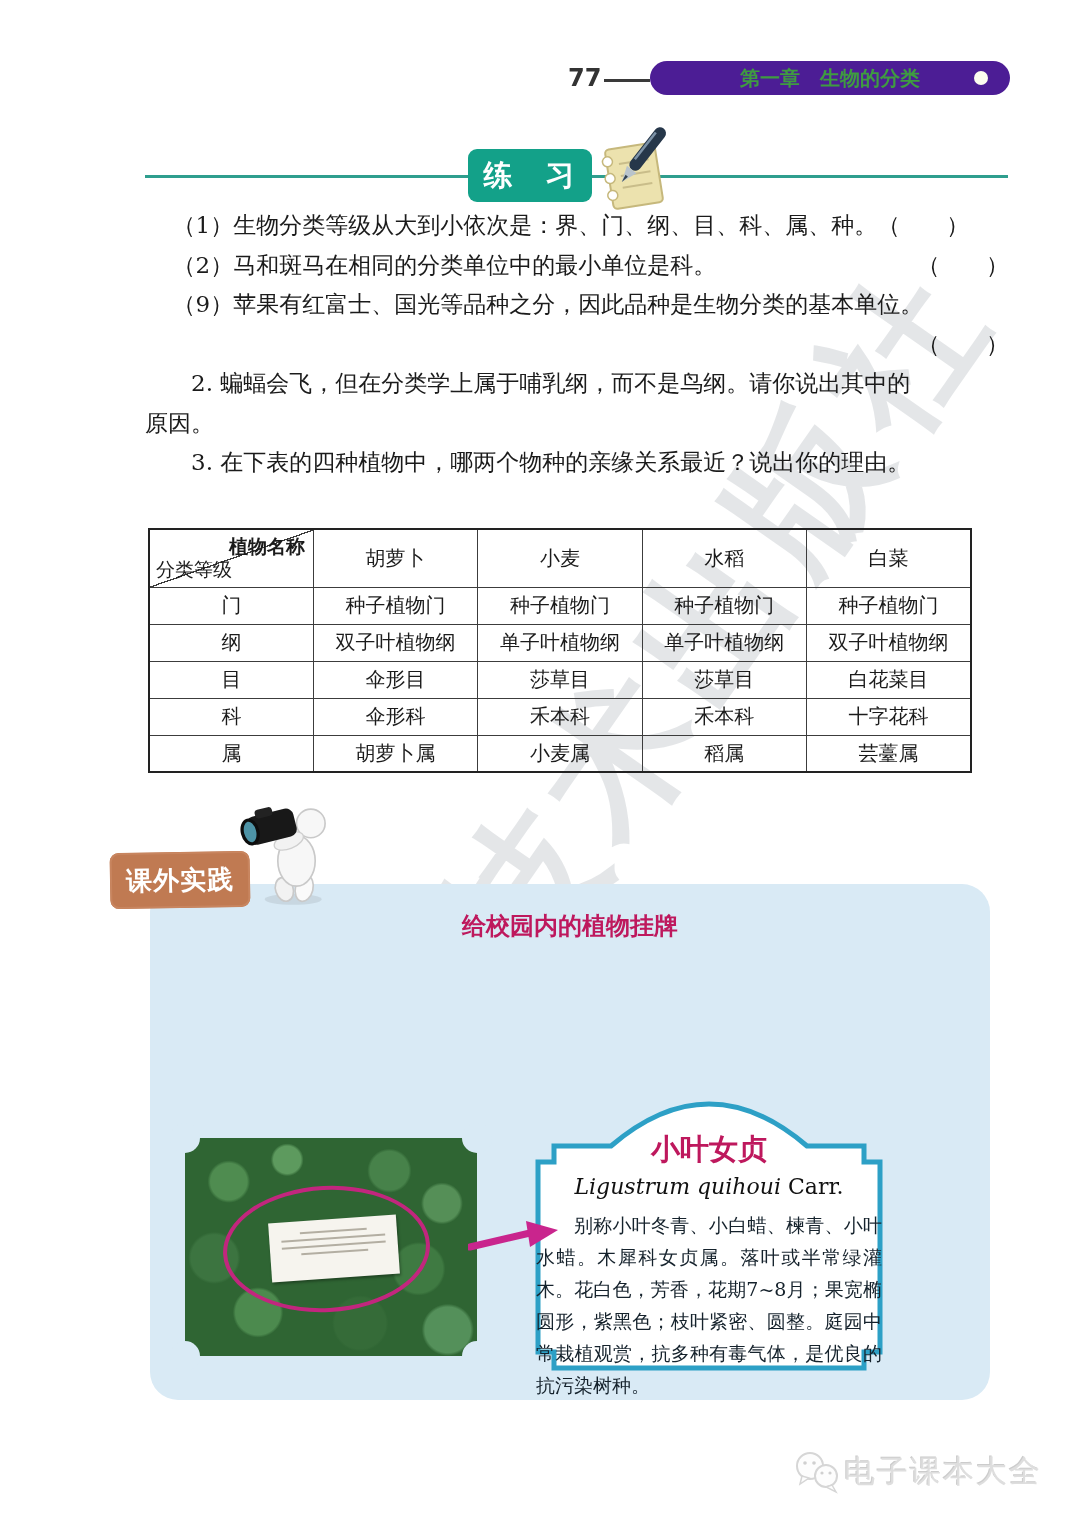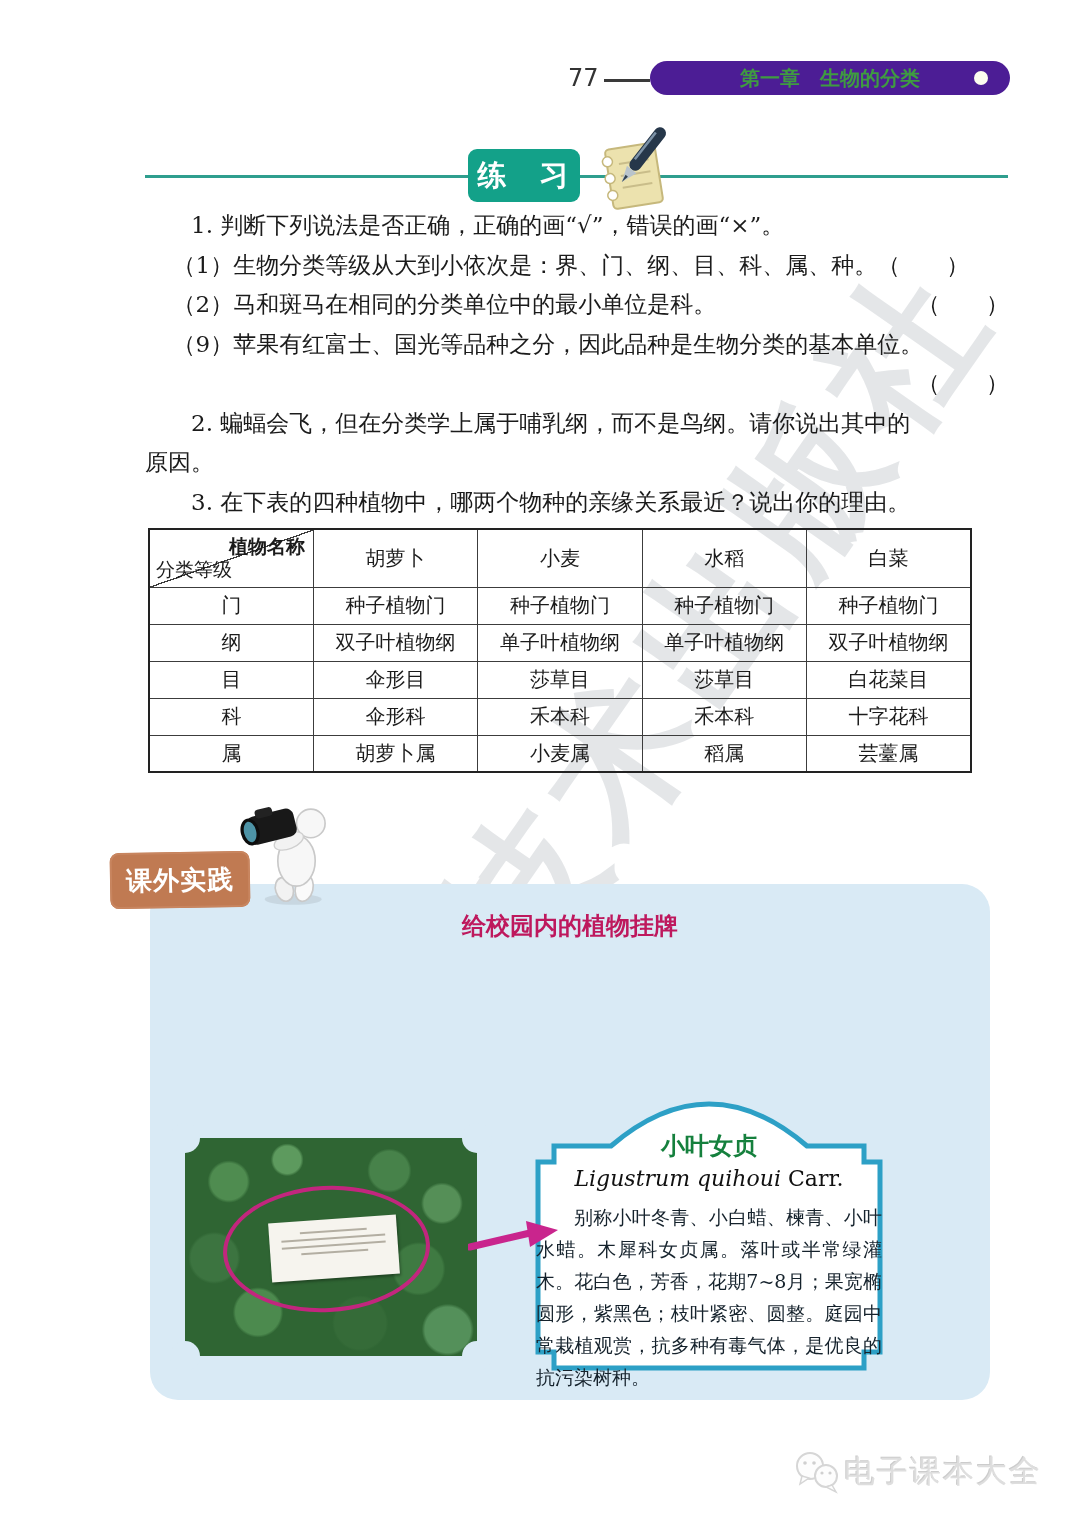--- a/index.html
+++ b/index.html
@@ -8,30 +8,30 @@
         font-family:"DejaVu Serif",serif;color:#1b1b1b;}
 
   
   .pub-watermark{position:absolute;left:150px;top:560px;width:1060px;height:170px;
     transform:rotate(-55deg);transform-origin:center;
     font-size:150px;font-weight:700;letter-spacing:14px;white-space:nowrap;
     color:rgba(130,142,148,0.22);font-family:"DejaVu Sans",sans-serif;pointer-events:none;}
 
   
   .page-num{position:absolute;left:568px;top:64px;font-size:24px;color:#333;
-    font-family:"DejaVu Sans",sans-serif;}
+    font-family:"DejaVu Sans",sans-serif;font-weight:bold;}
   .head-dash{position:absolute;left:604px;top:79px;width:46px;height:3px;background:#3a3a3a;}
   .chapter-pill{position:absolute;left:650px;top:61px;width:360px;height:34px;border-radius:17px;
     background:#4c1d95;display:flex;align-items:center;justify-content:center;}
   .chapter-pill .txt{font-family:"DejaVu Sans",sans-serif;font-weight:700;font-size:20px;color:#3f9b41;}
   .chapter-dot{position:absolute;right:22px;top:10px;width:14px;height:14px;border-radius:50%;background:#fcfcef;}
 
   
   .ex-line{position:absolute;left:145px;top:175px;width:863px;height:3px;background:#2f9e8e;}
-  .ex-badge{position:absolute;left:468px;top:149px;width:112px;height:53px;border-radius:9px;
+  .ex-badge{position:absolute;left:468px;top:149px;width:124px;height:53px;border-radius:9px;
     background:#13a189;display:flex;align-items:center;justify-content:center;z-index:3;}
   .ex-badge .txt{color:#fff;font-size:29px;font-weight:700;font-family:"DejaVu Sans",sans-serif;letter-spacing:2px;}
   .notepad{position:absolute;left:583px;top:118px;width:100px;height:100px;z-index:4;}
 
   
   .questions{position:absolute;left:145px;top:206px;width:864px;font-size:23px;line-height:39.5px;}
   .questions p{margin:0;}
   .ind2{text-indent:2em;}
   .ind1{text-indent:1.2em;}
   .qrow{display:flex;}
@@ -89,22 +89,22 @@
   .photo-label .ln.short{width:60%;margin-left:auto;margin-right:auto;}
   .photo-ellipse{position:absolute;left:13%;top:22%;width:68%;height:54%;border:4px solid #c2267e;
     border-radius:50%;transform:rotate(-3deg);}
 
   .arrow-svg{position:absolute;left:468px;top:1213px;width:92px;height:52px;z-index:4;}
 
   
   .card{position:absolute;left:506px;top:1096px;width:406px;height:298px;z-index:3;}
   .card svg{position:absolute;left:0;top:0;}
   .card-inner{position:absolute;left:0;top:0;width:100%;box-sizing:border-box;padding:0 30px;}
-  .card-title{margin:34px 0 0 0;text-align:center;font-size:24px;font-weight:700;
-    font-family:"DejaVu Sans",sans-serif;color:#15803d;}
+  .card-title{margin:34px 0 0 0;text-align:center;font-size:29px;font-weight:700;
+    font-family:"DejaVu Sans",sans-serif;color:#be185d;}
   .card-latin{margin:4px 0 10px 0;text-align:center;font-size:22px;color:#111;}
   .card-latin .it{font-style:italic;}
   .card-body{margin:8px 0 2px 0;font-size:19px;line-height:32px;text-align:justify;text-indent:2em;color:#15222c;}
 
   
   .footer-mark{position:absolute;right:38px;top:1450px;display:flex;align-items:center;}
   .footer-mark .txt{font-size:31px;color:#dedede;font-family:"DejaVu Sans",sans-serif;
     text-shadow:1px 1px 0 #ffffff,-1px -1px 0 #cccccc;letter-spacing:2px;}
 </style>
 </head>
@@ -138,21 +138,20 @@
     <g transform="rotate(38 55 45)">
       <rect x="48" y="2" width="12" height="52" rx="6" fill="#26374a"></rect>
       <rect x="50" y="6" width="3" height="40" fill="#5e7linearGradient" opacity="0.0"></rect>
       <rect x="49" y="10" width="2.5" height="34" fill="#7d93a8"></rect>
       <polygon points="48,54 60,54 54,70" fill="#b9c4cc"></polygon>
       <polygon points="52.5,62 55.5,62 54,70" fill="#30404f"></polygon>
     </g>
   </svg>
 
   <div class="questions">
-    <p class="ind2">1. 判断下列说法是否正确，正确的画“√”，错误的画“×”。</p>
     <p class="ind1">（1）生物分类等级从大到小依次是：界、门、纲、目、科、属、种。（　　）</p>
     <p class="qrow">
       <span class="grow">（2）马和斑马在相同的分类单位中的最小单位是科。</span>
       <span class="paren">（　　）</span>
     </p>
     <p class="ind1">（9）苹果有红富士、国光等品种之分，因此品种是生物分类的基本单位。</p>
     <p class="paren-line">（　　）</p>
     <p class="ind2">2. 蝙蝠会飞，但在分类学上属于哺乳纲，而不是鸟纲。请你说出其中的</p>
     <p>原因。</p>
     <p class="ind2">3. 在下表的四种植物中，哪两个物种的亲缘关系最近？说出你的理由。</p>

